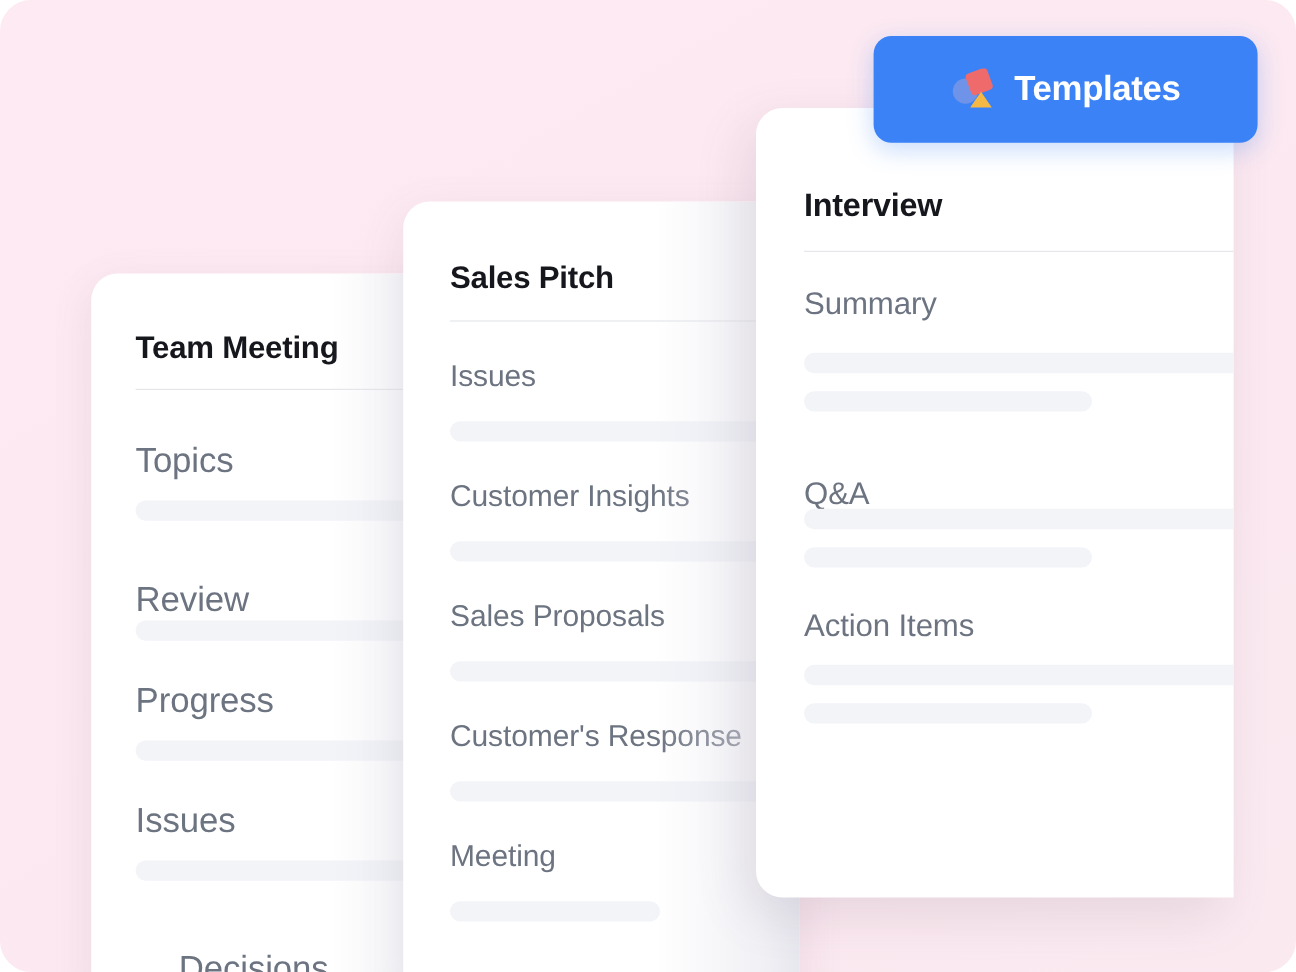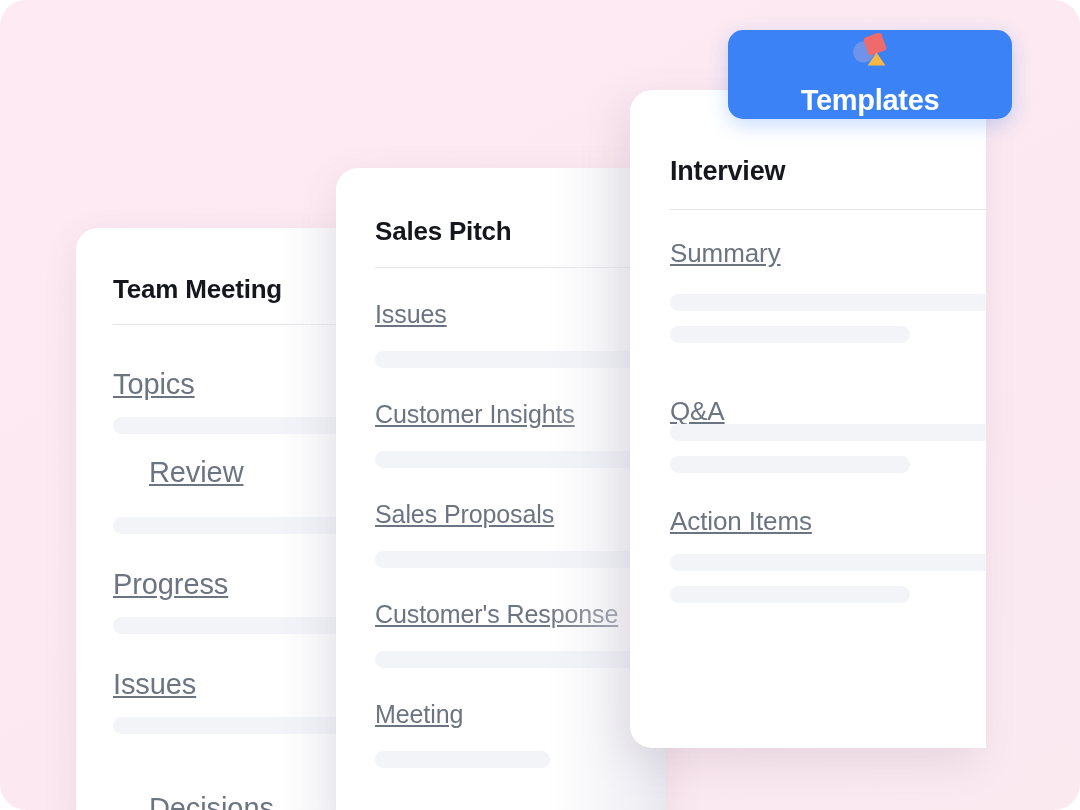--- a/index.html
+++ b/index.html
@@ -47,21 +47,20 @@
     height: 1px;
     background: #e4e6ea;
   }
 
   .section-label {
     position: absolute;
     color: #6d7481;
     font-weight: normal;
     white-space: nowrap;
     letter-spacing: -0.1px;
-    text-decoration: underline;
   }
 
   .bar {
     position: absolute;
     background: #f2f4f8;
     border-radius: 999px;
     height: 17px;
   }
 
   
@@ -103,47 +102,46 @@
   }
   #card-sales .card-title { left: 39px; top: 48px; font-size: 26px; }
   #card-sales .card-divider { left: 39px; right: 0; top: 99px; }
   #card-sales .section-label { left: 39px; font-size: 25px; }
   #card-sales .bar { left: 39px; width: 278px; }
 
   
   #card-interview {
     left: 630px;
     top: 90px;
-    width: 356px;
+    width: 398px;
     height: 658px;
     border-radius: 22px 0 0 22px;
     box-shadow: -10px 14px 42px rgba(110, 90, 115, 0.14);
   }
   #card-interview .card-title { left: 40px; top: 66px; font-size: 27px; }
   #card-interview .card-divider { left: 40px; right: 0; top: 119px; }
   #card-interview .section-label { left: 40px; font-size: 26px; }
   #card-interview .bar { left: 40px; }
 
   
   #templates-button {
     position: absolute;
     left: 728px;
     top: 30px;
-    width: 284px;
+    width: 320px;
     height: 89px;
     background: #3b82f6;
     border-radius: 15px;
     display: flex;
     align-items: center;
     justify-content: center;
     gap: 15px;
     border: none;
     cursor: pointer;
     box-shadow: 0 6px 20px rgba(59, 130, 246, 0.28);
-    flex-direction: column;
   }
   #templates-button .btn-label {
     color: #ffffff;
     font-size: 29px;
     font-weight: bold;
     letter-spacing: -0.3px;
   }
   #templates-icon { width: 38px; height: 36px; display: block; flex: none; }
 </style>
 </head>
@@ -153,21 +151,21 @@
 
   <div class="card" id="card-team">
     <div class="card-inner">
 
       <div class="card-title">Team Meeting</div>
       <div class="card-divider"></div>
 
       <div class="section-label" style="top:140px;">Topics</div>
       <div class="bar" style="top:189px;"></div>
 
-      <div class="section-label" style="top:228px;margin-left:36px;">Review</div>
+      <div class="section-label" style="top:256px;">Review</div>
       <div class="bar" style="top:289px;"></div>
 
       <div class="section-label" style="top:340px;">Progress</div>
       <div class="bar" style="top:389px;"></div>
 
       <div class="section-label" style="top:440px;">Issues</div>
       <div class="bar" style="top:489px;"></div>
 
       <div class="section-label" style="top:564px;margin-left:36px;">Decisions</div>
 

